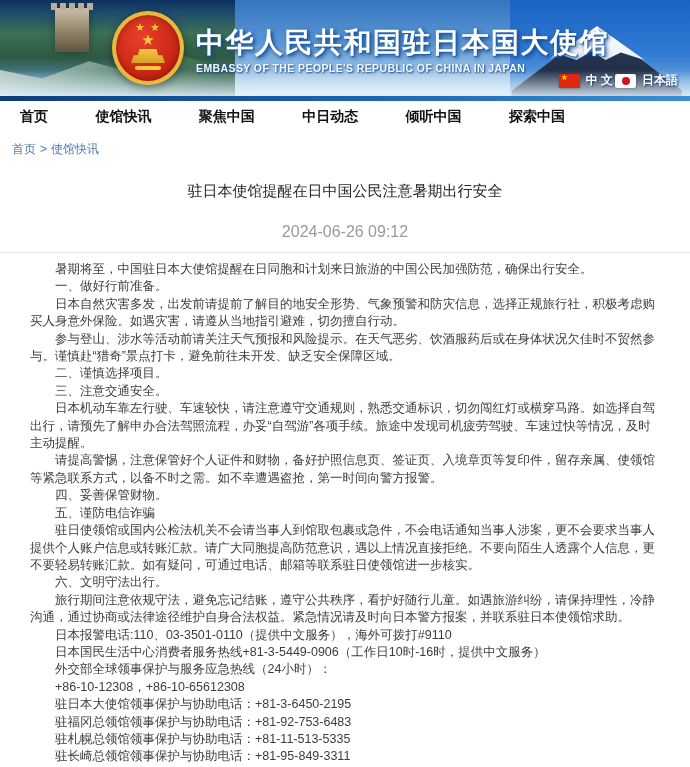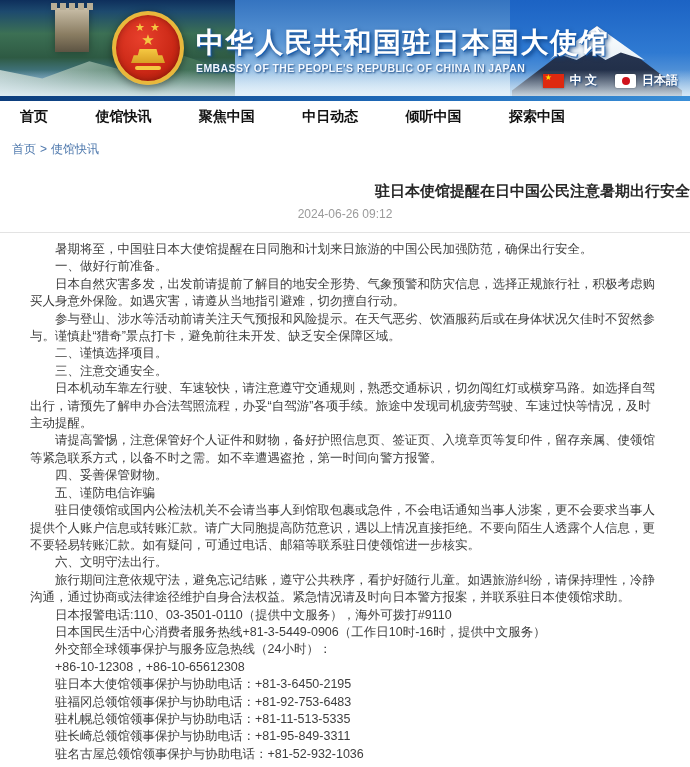--- a/index.html
+++ b/index.html
@@ -71,21 +71,21 @@
   .banner-titles { position:absolute; left:196px; top:24px; width:400px; }
   .site-title {
     color:#fff; font-size:28px; font-weight:bold; letter-spacing:1.5px; white-space:nowrap;
     text-shadow:1px 1px 0 #1a5fb0, 2px 2px 4px #0c3d7c;
   }
   .site-subtitle {
     color:#f2f8ff; font-size:10.5px; font-weight:bold; letter-spacing:.4px; white-space:nowrap;
     text-shadow:1px 1px 2px #0c3d7c;
   }
   .lang-switch {
-    position:absolute; right:12px; bottom:7px; display:flex; align-items:center; gap:18px;
+    position:absolute; right:12px; bottom:7px; display:flex; align-items:center; gap:2px;
     z-index:5;
     margin-left:37px;
   }
   .lang-link { display:flex; align-items:center; gap:6px; text-decoration:none; cursor:pointer; }
   .lang-label { color:#fff; font-size:12px; font-weight:bold; text-shadow:1px 1px 2px #0c3d7c; }
   .flag { width:21px; height:14px; display:inline-flex; align-items:center; justify-content:center; box-shadow:0 0 2px rgba(0,0,0,.4); }
   .flag-cn { background:#de2910; position:relative; }
   .flag-cn::before { content:"\2605"; position:absolute; left:2px; top:-1px; color:#ffde00; font-size:8px; }
   .flag-jp { background:#fff; border-radius:2px; }
   .flag-jp::before { content:""; width:8px; height:8px; border-radius:50%; background:#d0121b; display:block; }
@@ -96,22 +96,22 @@
   .nav-inner { display:flex; justify-content:space-between; width:565px; padding-left:20px; }
   .nav-item { font-size:14px; font-weight:bold; color:#111; text-decoration:none; cursor:pointer; white-space:nowrap; }
 
   
   .breadcrumb { padding:9px 12px 8px; font-size:12px; color:#4f79ad; background:#fff; }
   .breadcrumb a { color:#4f79ad; text-decoration:none; cursor:pointer; }
   .crumb-sep { margin:0 4px; color:#4f79ad; }
 
   
   .article { padding-top:16px; }
-  .article-title { text-align:right; font-size:15px; font-weight:bold; color:#282828; }
-  .article-date { text-align:center; font-size:12px; color:#9a9a9a; margin-top:6px; }
+  .article-title { text-align:center; font-size:15px; font-weight:normal; color:#282828; }
+  .article-date { text-align:center; font-size:16px; color:#9a9a9a; margin-top:22px; }
   .article-rule { border:none; border-top:1px solid #e3e3e3; margin-top:11px; }
   .article-body { padding:8px 30px 18px; }
   .article-body p {
     font-size:12.5px; line-height:17.4px; color:#3d3d3d;
     text-indent:2em; word-break:break-all;
   }
 </style>
 </head>
 <body>
 

